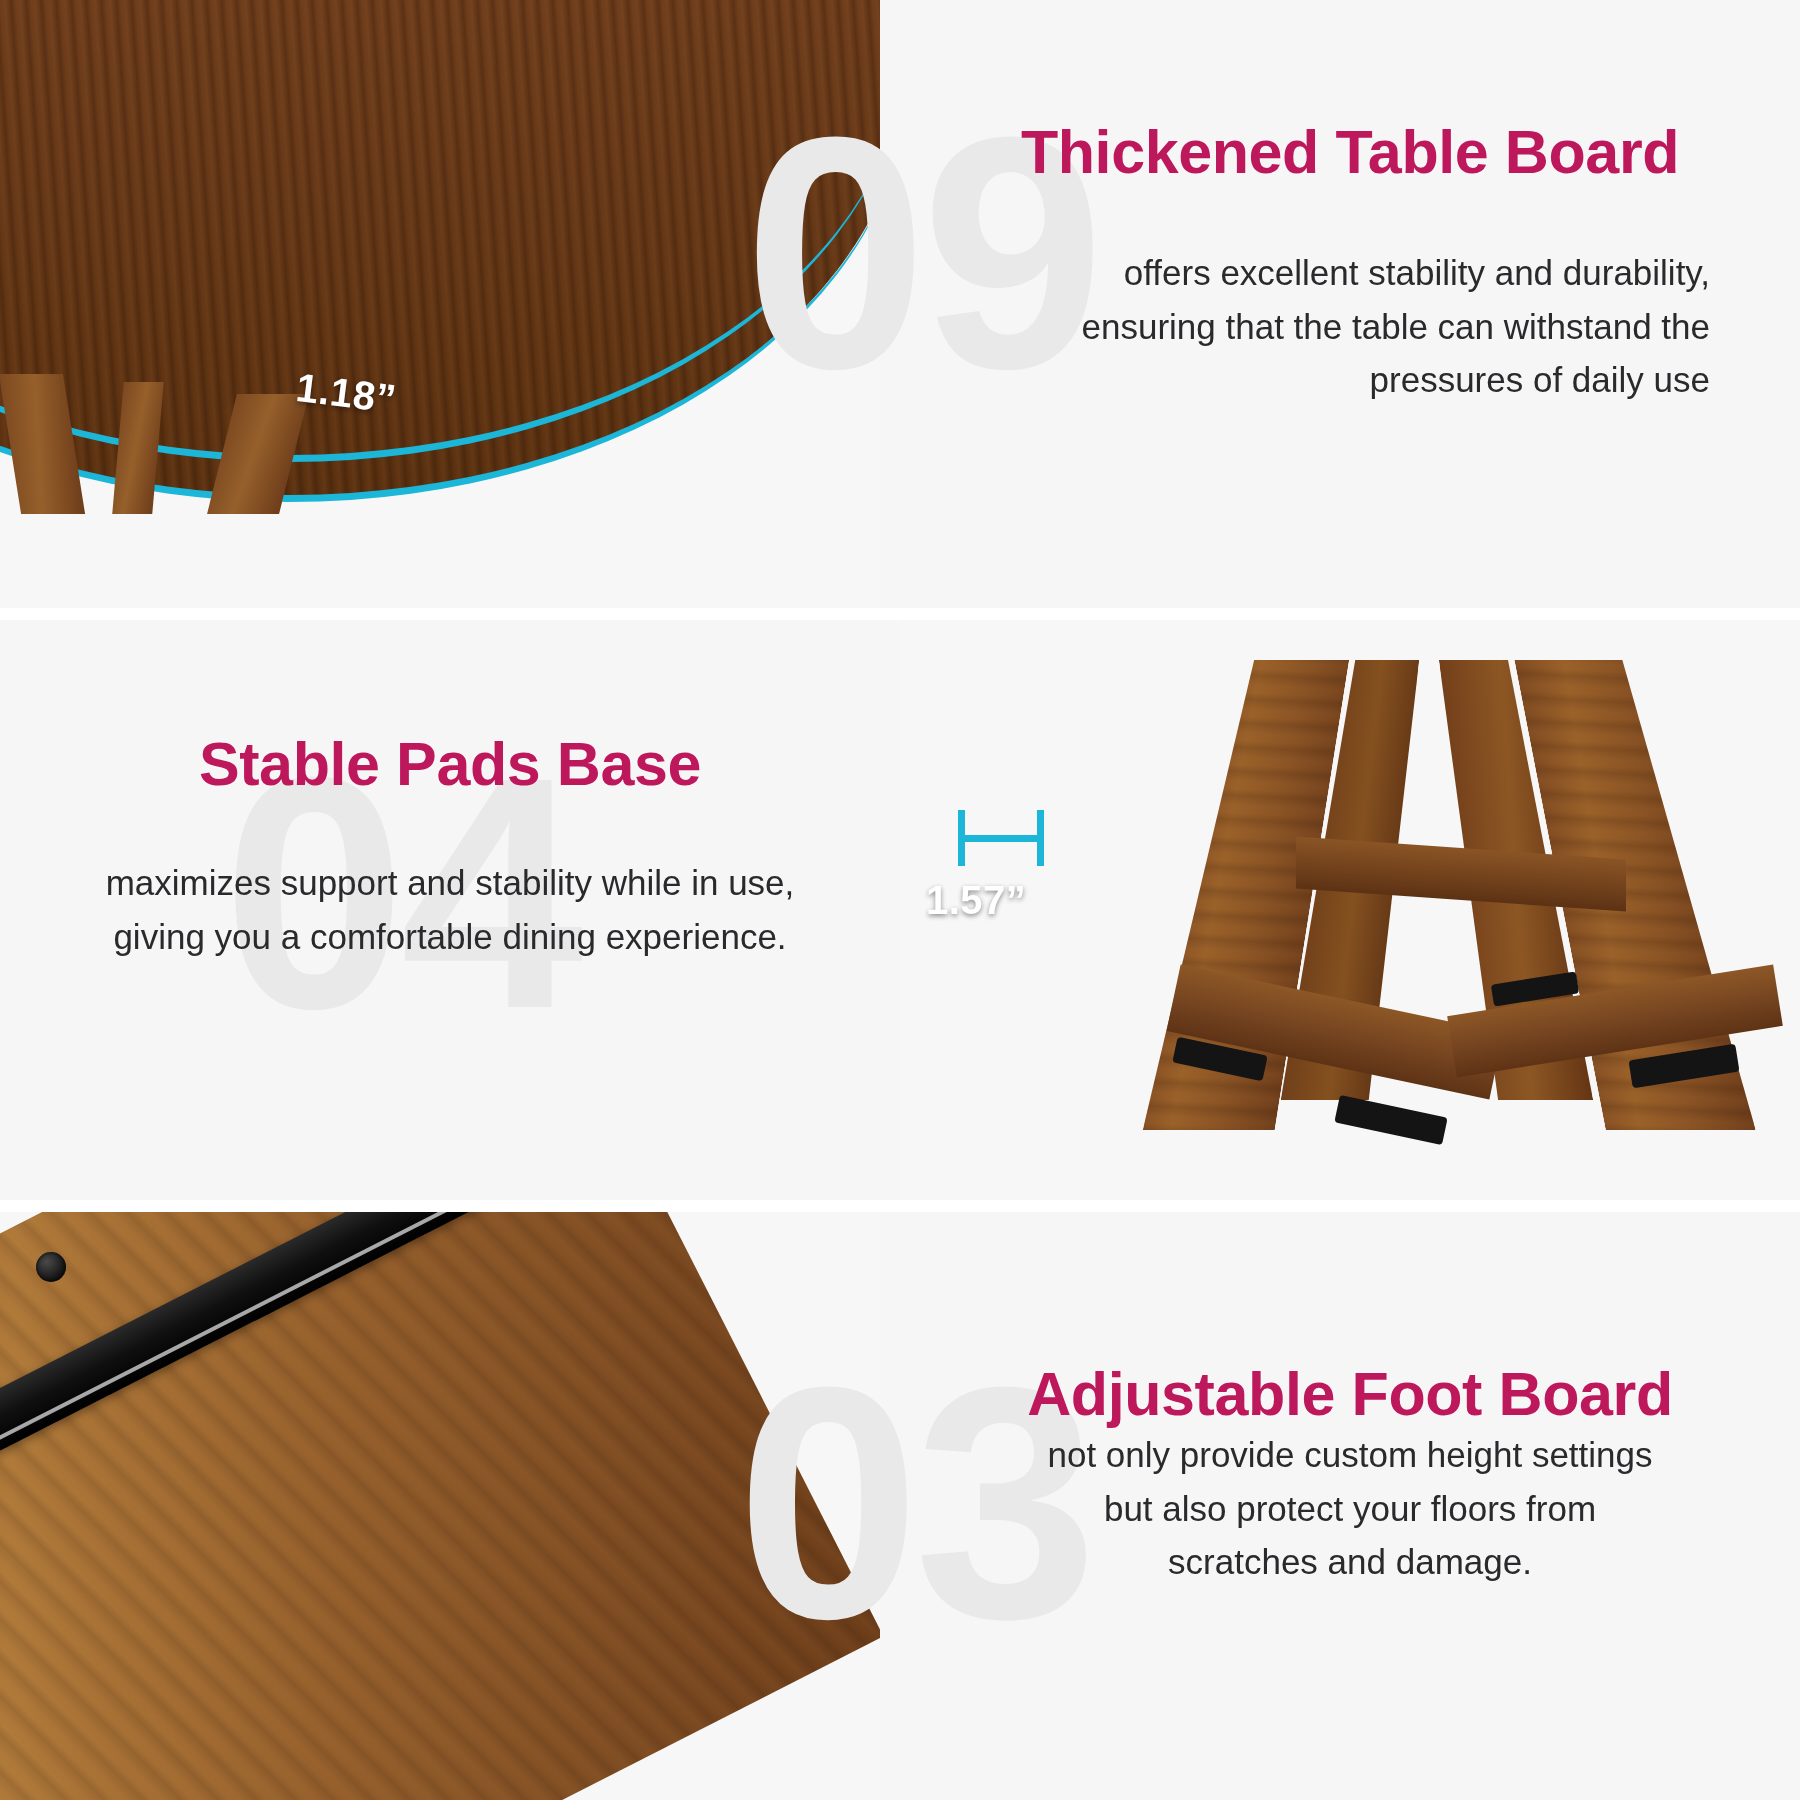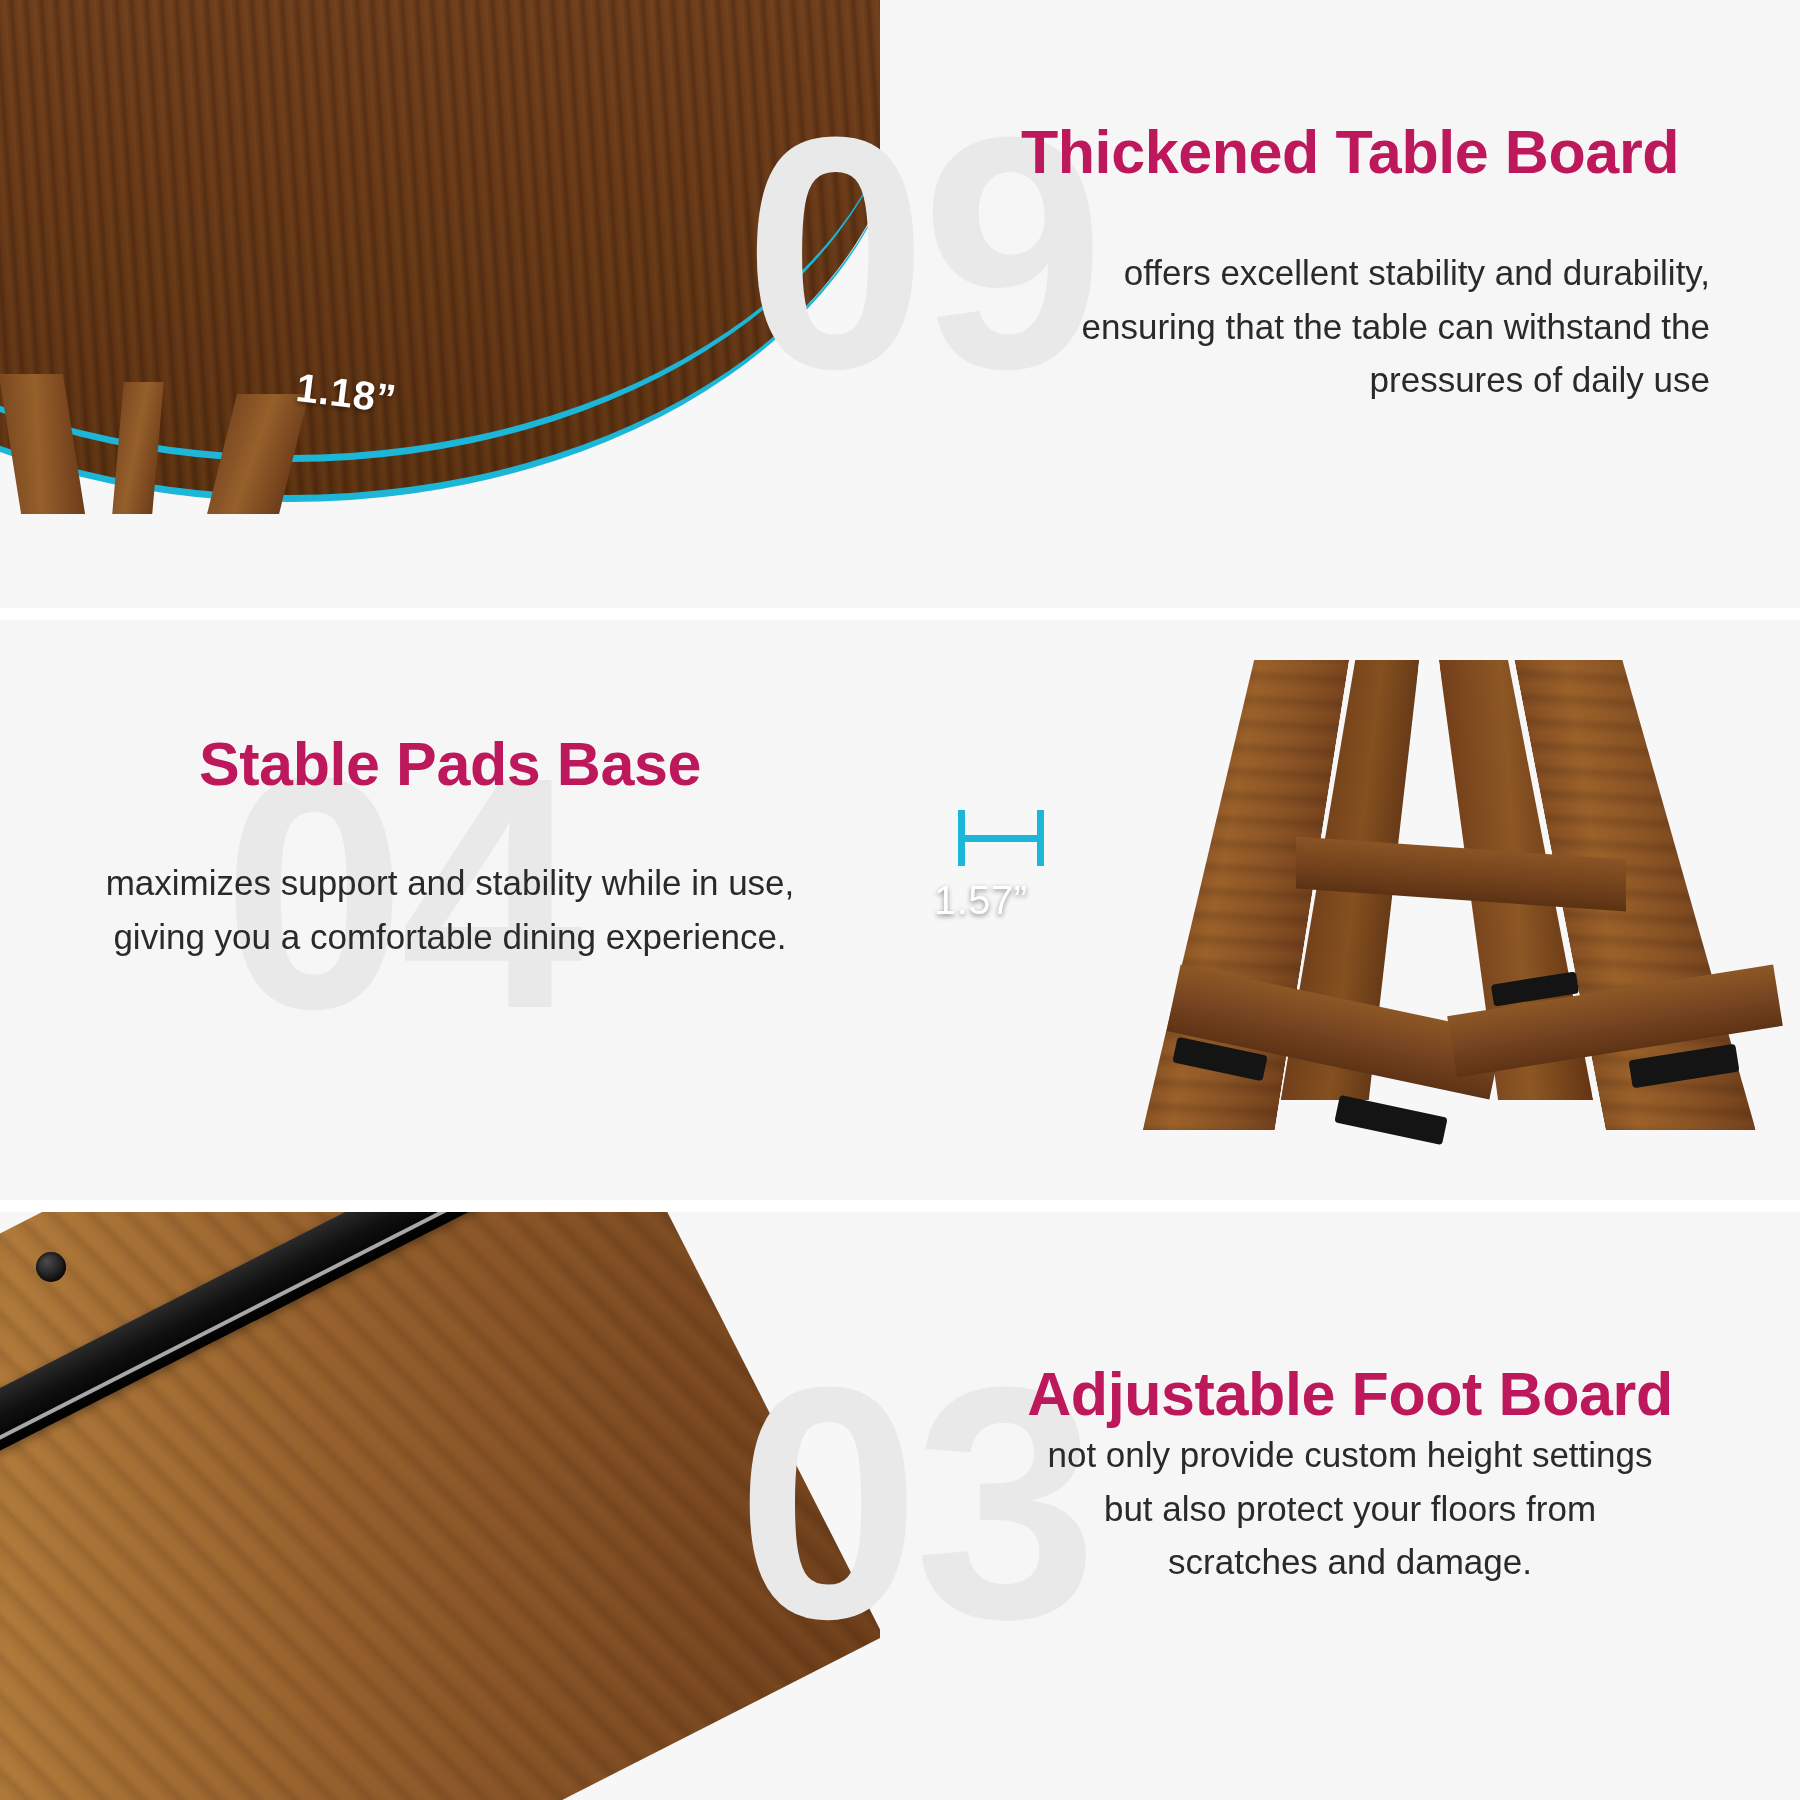--- a/index.html
+++ b/index.html
@@ -227,26 +227,25 @@
   .cap-c { left:430px; top:392px; width:108px; height:28px; transform:rotate(-9deg); }
   .cap-d { left:292px; top:318px; width:86px; height:22px; transform:rotate(-9deg); }
   .dim-bracket {
     position:absolute;
     z-index:9;
   }
   .bracket-line { position:absolute; background:#1bb6d8; }
   .dim-2 {
     position:absolute;
     font-size:40px;
-    font-weight:normal;
+    font-weight:bold;
     color:#ffffff;
     letter-spacing:0.5px;
     text-shadow:0 2px 5px rgba(0,0,0,0.45);
     z-index:9;
-    margin-left:8px;
   }
 
   
   .under-board {
     position:absolute;
     left:-140px; top:-90px;
     width:900px; height:760px;
     background:
       repeating-linear-gradient(72deg,
         rgba(45,22,8,0.14) 0px, rgba(45,22,8,0) 8px,

